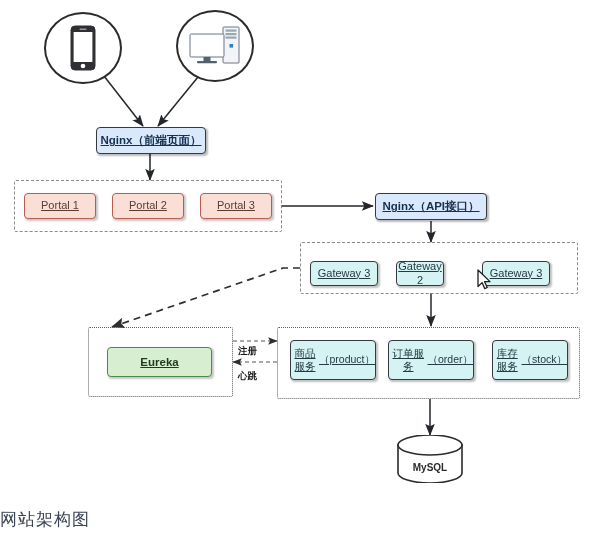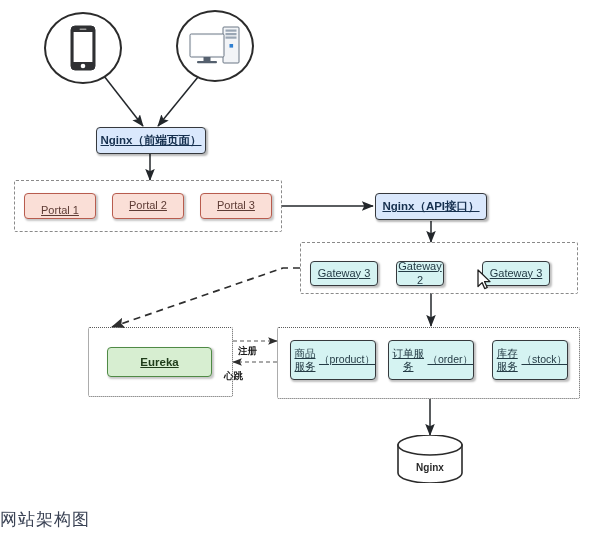--- a/index.html
+++ b/index.html
@@ -186,21 +186,21 @@
       <rect x="9" y="37" width="20" height="2.2" rx="1" fill="#55606e"></rect>
     </svg>
   </div>
 
   <div class="node node-blue" style="left:96px; top:127px; width:110px; height:27px;">
     <span>Nginx（前端页面）</span>
   </div>
 
   <div class="group-box" style="left:14px; top:180px; width:268px; height:52px;"></div>
 
-  <div class="node node-pink" style="left:24px; top:193px; width:72px; height:26px;align-items:flex-end;">
+  <div class="node node-pink" style="left:24px; top:193px; width:72px; height:26px;">
     <span>Portal 1</span>
   </div>
   <div class="node node-pink" style="left:112px; top:193px; width:72px; height:26px;">
     <span>Portal 2</span>
   </div>
   <div class="node node-pink" style="left:200px; top:193px; width:72px; height:26px;">
     <span>Portal 3</span>
   </div>
 
   <div class="node node-blue" style="left:375px; top:193px; width:112px; height:27px;">
@@ -219,21 +219,21 @@
     <span>Gateway 3</span>
   </div>
 
   <div class="group-box dotted" style="left:88px; top:327px; width:145px; height:70px;"></div>
 
   <div class="node node-green" style="left:107px; top:347px; width:105px; height:30px;">
     <span>Eureka</span>
   </div>
 
   <div class="edge-label" style="left:238px; top:345px;">注册</div>
-  <div class="edge-label" style="left:224px; top:370px;">心跳</div>
+  <div class="edge-label" style="left:238px; top:370px;">心跳</div>
 
   <div class="group-box dotted" style="left:277px; top:327px; width:303px; height:72px;"></div>
 
   <div class="node node-cyan node-svc" style="left:290px; top:340px; width:86px; height:40px;">
     <span class="l1">商品服务</span>
     <span class="l2">（product）</span>
   </div>
   <div class="node node-cyan node-svc" style="left:388px; top:340px; width:86px; height:40px;">
     <span class="l1">订单服务</span>
     <span class="l2">（order）</span>
@@ -241,21 +241,21 @@
   <div class="node node-cyan node-svc" style="left:492px; top:340px; width:76px; height:40px;">
     <span class="l1">库存服务</span>
     <span class="l2">（stock）</span>
   </div>
 
   <div class="cylinder" style="left:396px; top:435px; width:68px; height:48px;">
     <svg width="68" height="48" viewBox="0 0 68 48">
       <path d="M2,10 L2,38 A32,10 0 0,0 66,38 L66,10 Z" fill="#ffffff" stroke="#2b2b2b" stroke-width="1.6"></path>
       <ellipse cx="34" cy="10" rx="32" ry="10" fill="#ffffff" stroke="#2b2b2b" stroke-width="1.6"></ellipse>
     </svg>
-    <div class="cyl-text" style="top:27px;">Nginx</div>
+    <div class="cyl-text" style="top:27px;">MySQL</div>
   </div>
 
   <div class="diagram-title" style="top:508px;">网站架构图</div>
 
   <svg class="cursor-arrow" style="left:477px; top:269px;" width="16" height="22" viewBox="0 0 16 22">
     <path d="M1,1 L1,17.5 L5.1,13.6 L7.7,19.6 L10.2,18.5 L7.6,12.7 L13,12.6 Z" fill="#ffffff" stroke="#1d1d1d" stroke-width="1.3" stroke-linejoin="round"></path>
   </svg>
 
 </div>
 

